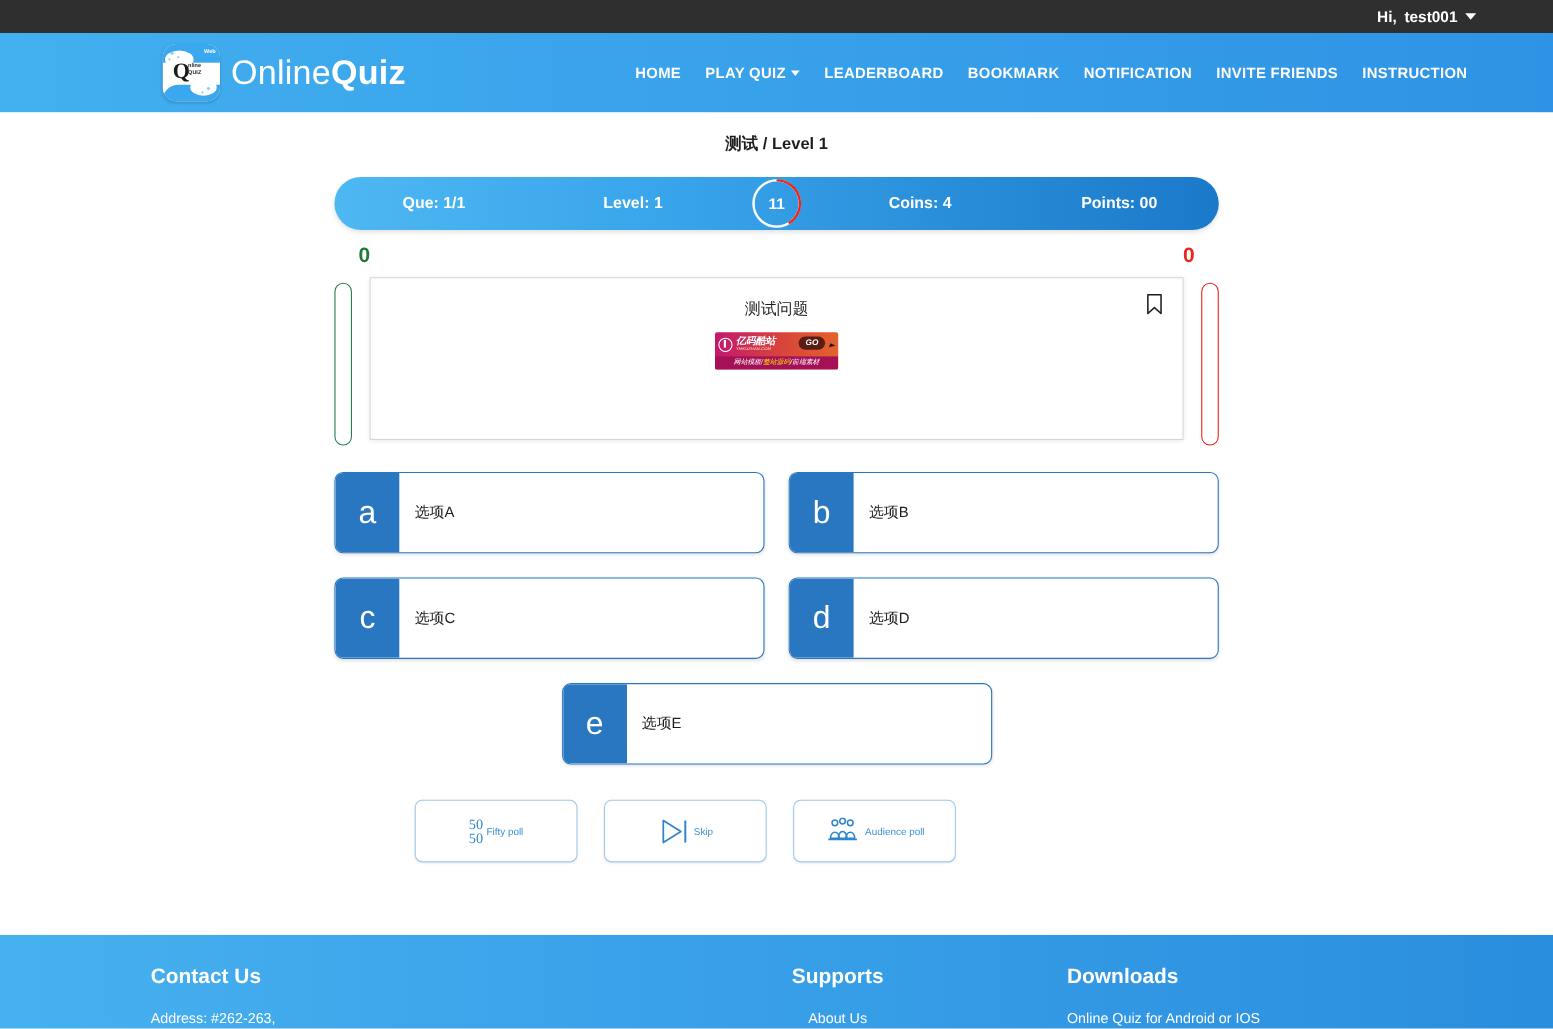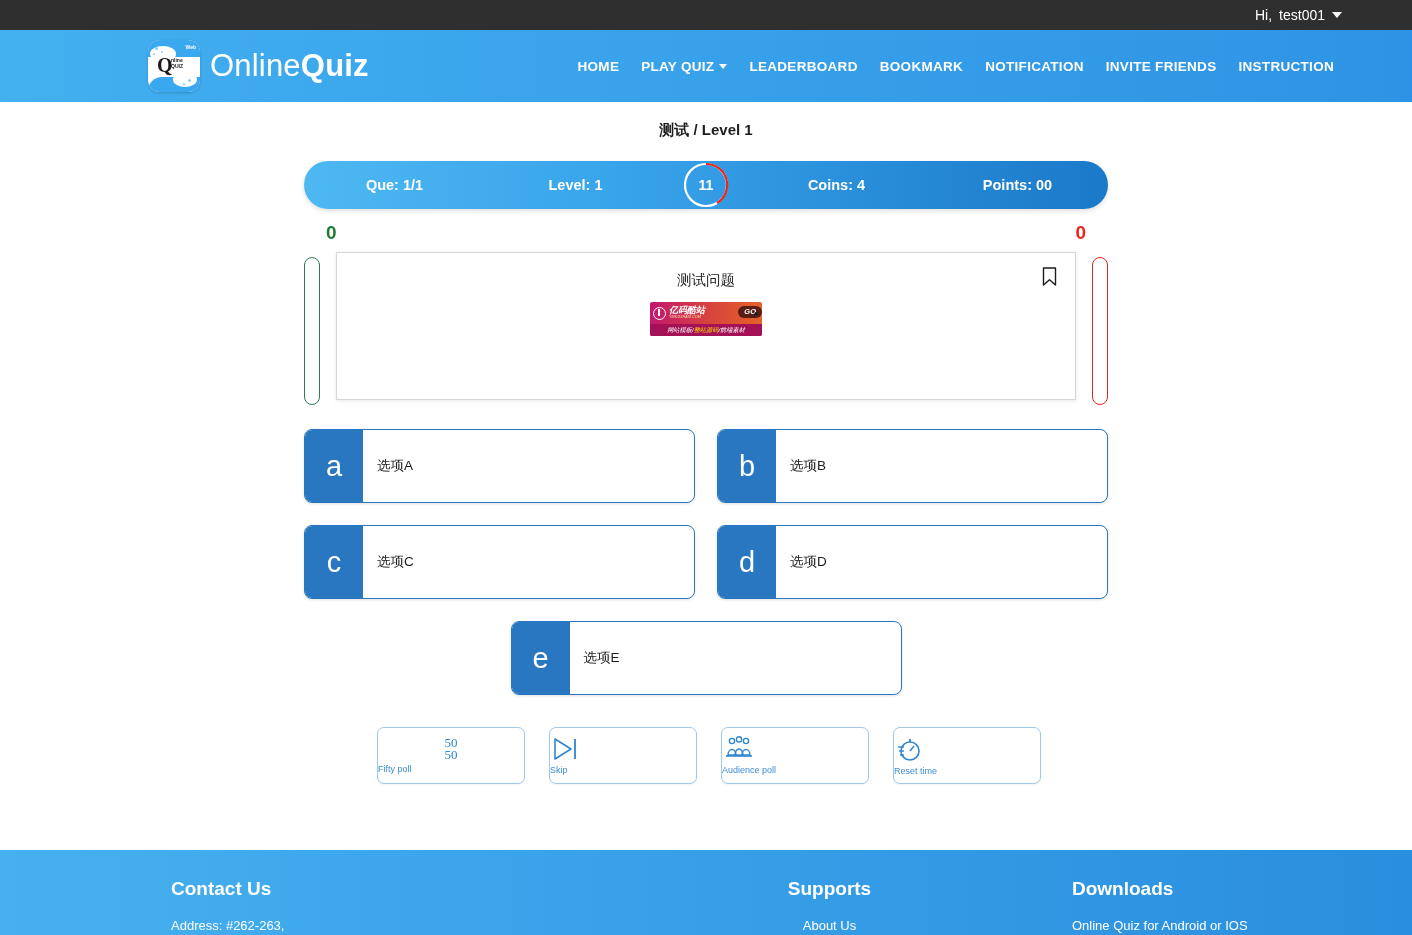--- a/index.html
+++ b/index.html
@@ -17,21 +17,21 @@
     height: 30px;
     background: #2f2f2f;
     display: flex;
     align-items: center;
     justify-content: flex-end;
     padding-right: 70px;
   }
   .topbar-user {
     color: #ffffff;
     font-size: 14px;
-    font-weight: normal;
+    font-weight: bold;
     display: flex;
     align-items: center;
     gap: 7px;
     cursor: pointer;
     text-align: right;
   }
   .caret-down {
     width: 0; height: 0;
     border-left: 5px solid transparent;
     border-right: 5px solid transparent;
@@ -280,21 +280,21 @@
   .banner-url {
     color: #ffe9b0;
     font-size: 3.6px;
     line-height: 1;
     letter-spacing: .2px;
     margin-top: 1.5px;
     white-space: nowrap;
   }
   .banner-go {
     position: absolute;
-    right: 0; top: 4px;
+    right: 12px; top: 4px;
     background: #5a1d16;
     color: #ffffff;
     font-size: 7.5px;
     font-weight: bold;
     border-radius: 7px;
     padding: 2px 6px;
     line-height: 1;
   }
   .banner-cursor {
     position: absolute;
@@ -371,21 +371,22 @@
     gap: 24px;
     padding-left: 73px;
   }
   .lifeline {
     width: 148px;
     height: 57px;
     border: 1px solid #9fc8ea;
     border-radius: 7px;
     background: #ffffff;
     display: flex;
-    flex-direction: column;
+    flex-direction: row;
+    align-items: center;
     justify-content: center;
     gap: 3px;
     cursor: pointer;
     box-shadow: 0 1px 2px rgba(0,0,0,.05);
   }
   .lifeline-label {
     font-size: 9px;
     color: #3b8ed4;
   }
   .ll-icon { line-height: 0; color: #2f86cf; }
@@ -405,21 +406,21 @@
     top: 850px;
     height: 85px;
     background: linear-gradient(to right, #46b1ef 0%, #3aa2ea 40%, #2a8ede 100%);
     padding: 28px 0 0 0;
   }
   .footer-inner {
     width: 1140px;
     margin: 0 auto;
     display: flex;
   }
-  .footer-col { flex: 1; margin-left: 34px; }
+  .footer-col { flex: 1; }
   .footer-col:nth-child(1) { flex: 0 0 417px; padding-left: 1px; }
   .footer-col:nth-child(2) { flex: 0 0 417px; text-align: center; }
   .footer-title {
     color: #ffffff;
     font-size: 19px;
     font-weight: bold;
     margin-bottom: 18px;
   }
   .footer-text {
     color: #ffffff;
@@ -605,33 +606,20 @@
         <circle cx="24" cy="5" r="2.6" fill="none" stroke="#2f86cf" stroke-width="1.4"></circle>
         <path d="M6 19 a4 5.5 0 0 1 8 0 z" fill="none" stroke="#2f86cf" stroke-width="1.4"></path>
         <path d="M13 19 a4 6 0 0 1 8 0 z" fill="none" stroke="#2f86cf" stroke-width="1.4"></path>
         <path d="M20 19 a4 5.5 0 0 1 8 0 z" fill="none" stroke="#2f86cf" stroke-width="1.4"></path>
         <line x1="4" y1="20" x2="30" y2="20" stroke="#2f86cf" stroke-width="1.6"></line>
       </svg>
     </div>
     <div class="lifeline-label">Audience poll</div>
   </div>
 
-  <div class="lifeline">
-    <div class="ll-icon">
-      <svg width="30" height="28" viewBox="0 0 30 28">
-        <circle cx="16" cy="16" r="9" fill="none" stroke="#2f86cf" stroke-width="1.6"></circle>
-        <line x1="16" y1="4" x2="16" y2="7" stroke="#2f86cf" stroke-width="1.8"></line>
-        <line x1="16" y1="16" x2="20" y2="11" stroke="#2f86cf" stroke-width="1.5"></line>
-        <line x1="4" y1="12" x2="10" y2="12" stroke="#2f86cf" stroke-width="1.4"></line>
-        <line x1="5" y1="16" x2="10" y2="16" stroke="#2f86cf" stroke-width="1.4"></line>
-        <line x1="6" y1="20" x2="10" y2="20" stroke="#2f86cf" stroke-width="1.4"></line>
-      </svg>
-    </div>
-    <div class="lifeline-label">Reset time</div>
-  </div>
 </div>
 
 <div class="footer">
   <div class="footer-inner">
     <div class="footer-col">
       <div class="footer-title">Contact Us</div>
       <div class="footer-text plain">Address: #262-263,</div>
     </div>
     <div class="footer-col">
       <div class="footer-title">Supports</div>

